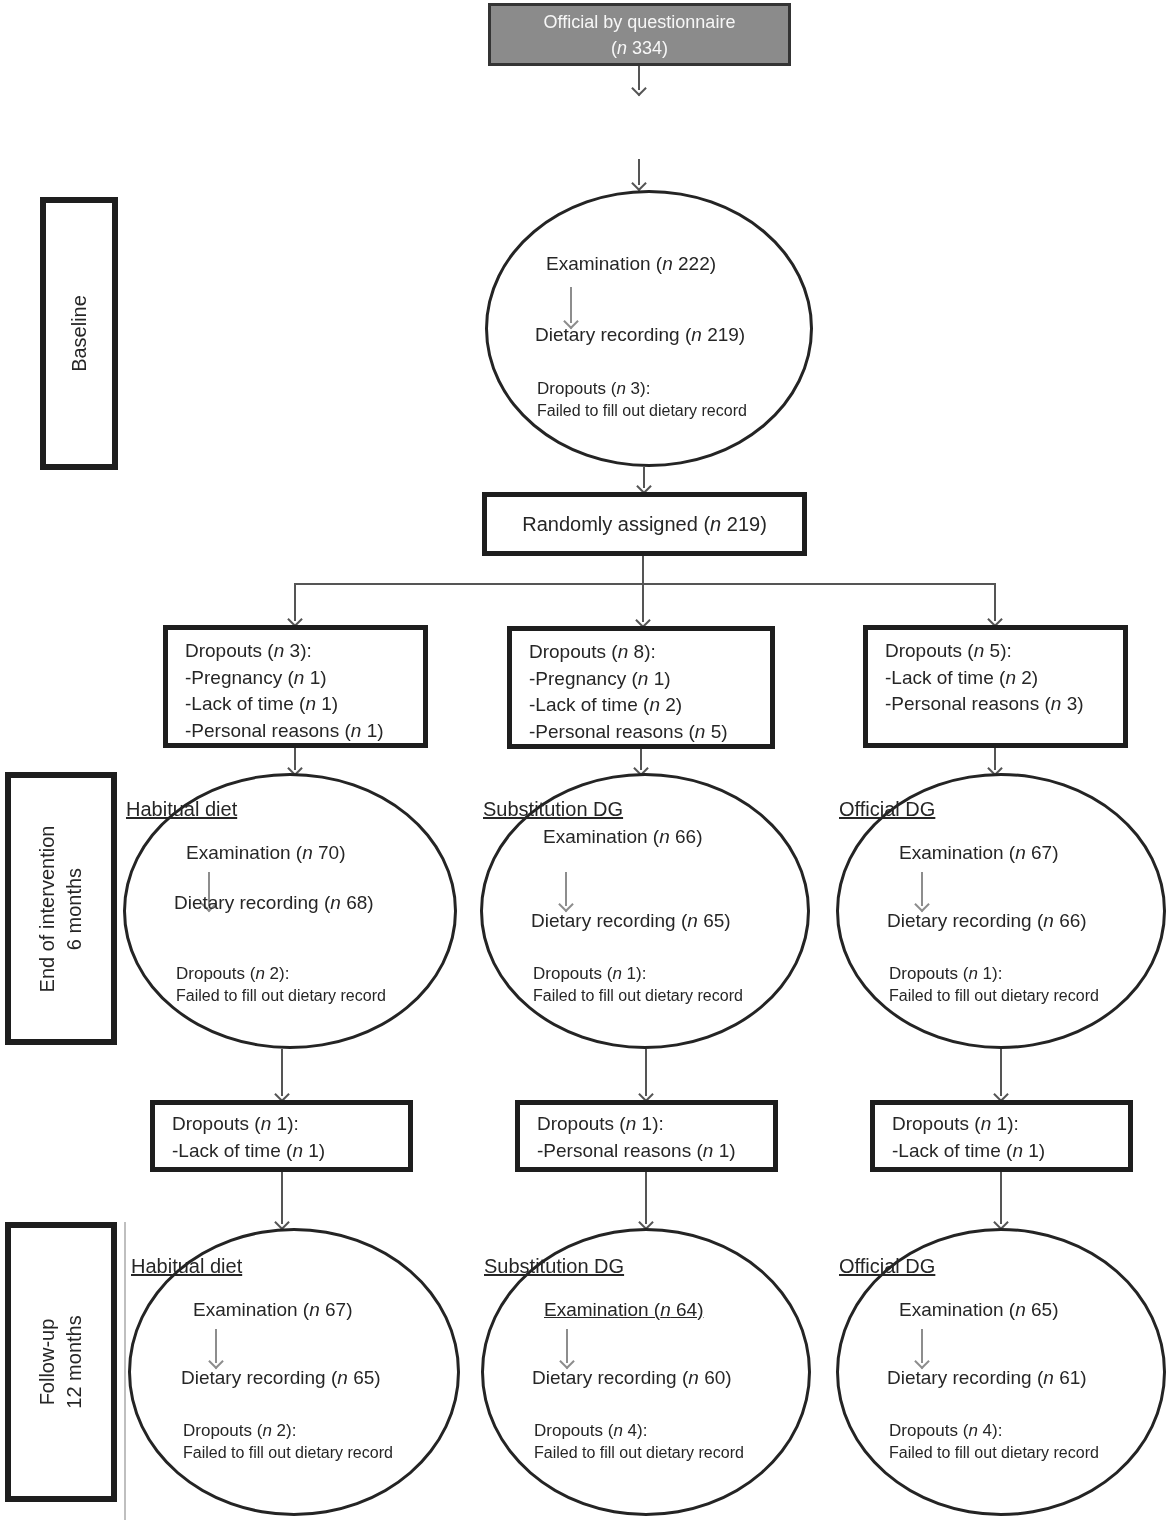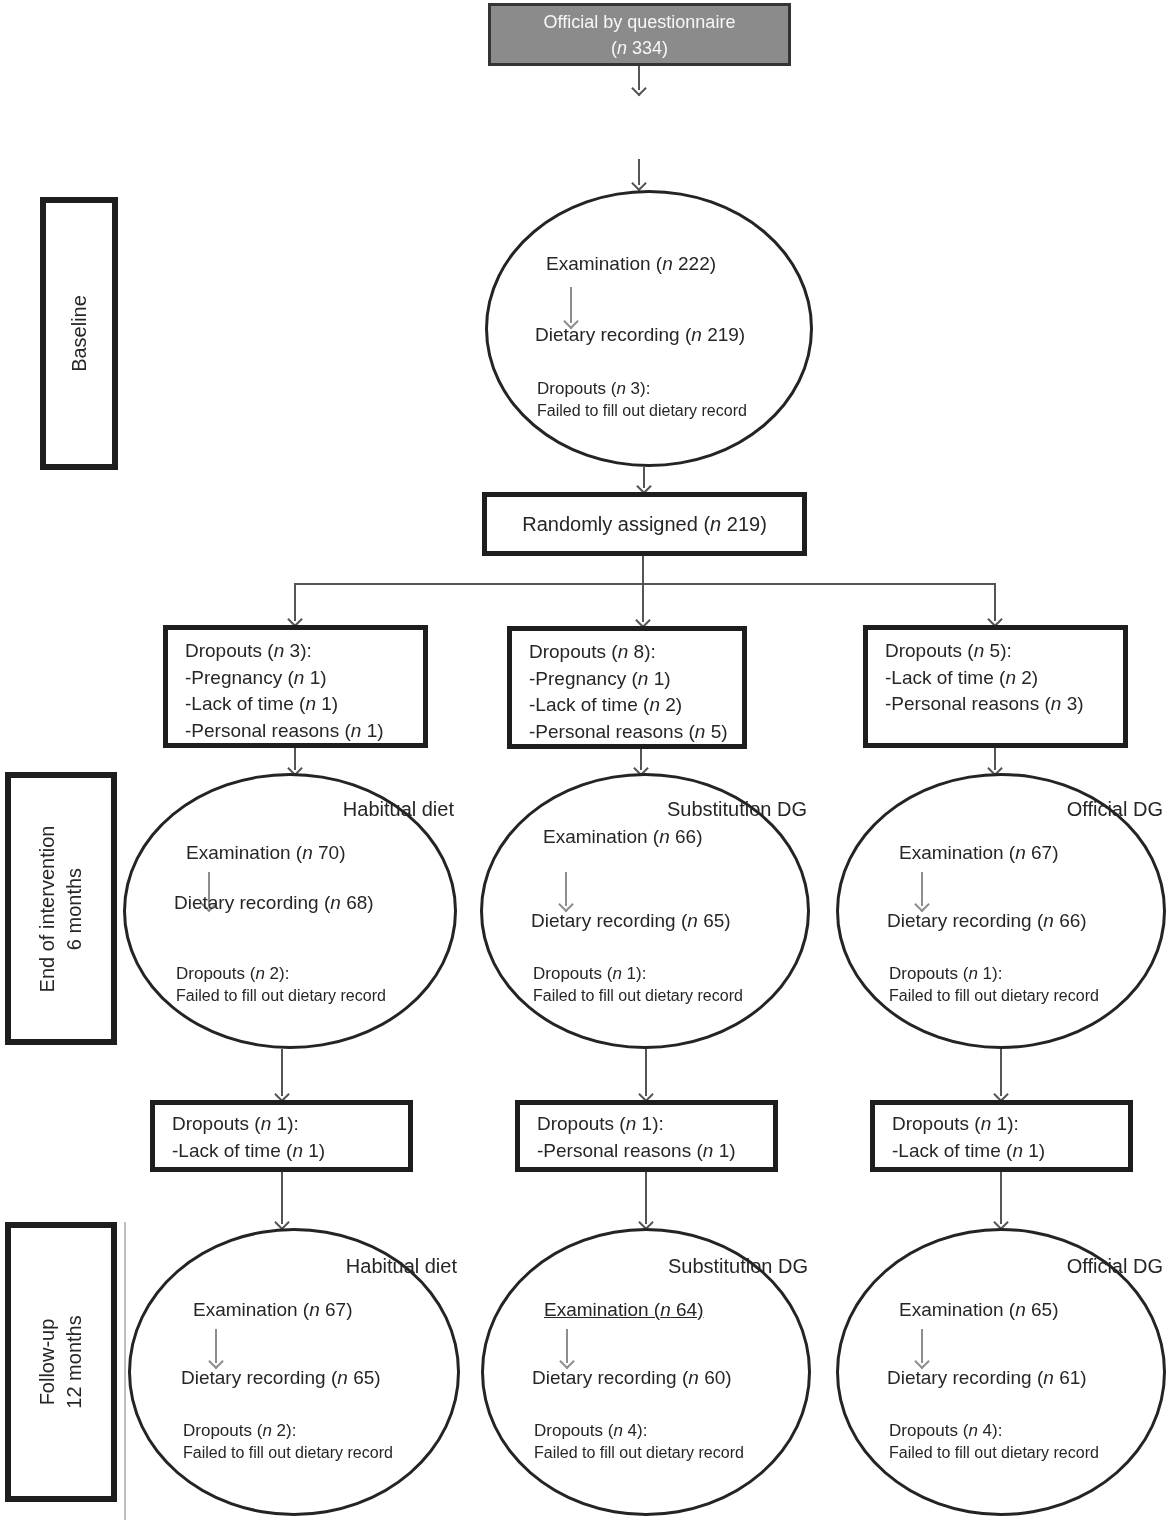--- a/index.html
+++ b/index.html
@@ -19,21 +19,21 @@
   }
   .graybox{
     position:absolute;background:var(--gray-box-fill);border:3px solid var(--gray-box-border);
     color:#f7f7f7;display:flex;flex-direction:column;align-items:center;justify-content:center;
     text-align:center;font-size:18px;line-height:26px;
   }
   .whitebox{position:absolute;background:#ffffff;border:5px solid var(--dark-border);}
   .centerbox{display:flex;align-items:center;justify-content:center;font-size:20px;}
   .dropbox{padding:8px 0 0 17px;font-size:19px;line-height:26.5px;white-space:nowrap;}
   .ellipse{position:absolute;background:#ffffff;border:3px solid #242424;border-radius:50%;}
-  .etitle{position:absolute;left:0;width:100%;text-align:right;font-size:20px;}
+  .etitle{position:absolute;left:0;width:100%;text-align:left;font-size:20px;text-decoration:underline;}
   .etext{position:absolute;font-size:19px;white-space:nowrap;}
   .esmall{position:absolute;font-size:17px;white-space:nowrap;}
   .exsmall{position:absolute;font-size:16px;white-space:nowrap;}
   .stage{
     position:absolute;background:#ffffff;border:6px solid var(--dark-border);
     display:flex;align-items:center;justify-content:center;overflow:visible;
   }
   .stage .rot{transform:rotate(-90deg);white-space:nowrap;text-align:center;font-size:20px;line-height:27px;}
   .varrow{position:absolute;width:16px;}
   .varrow .shaft{position:absolute;left:50%;top:0;bottom:4px;width:0;border-left:2px solid var(--c,var(--arrow));margin-left:-1px;}
@@ -109,21 +109,21 @@
       <div class="shaft"></div>
       <div class="head"></div>
     </div>
 
   <div class="whitebox dropbox" style="left:163px;top:625px;width:265px;height:123px;">
     <div>Dropouts (<i>n</i>&nbsp;3):</div>
     <div>-Pregnancy (<i>n</i>&nbsp;1)</div>
     <div>-Lack of time (<i>n</i>&nbsp;1)</div>
     <div>-Personal reasons (<i>n</i>&nbsp;1)</div>
   </div>
-  <div class="whitebox dropbox" style="left:507px;top:626px;width:240px;height:123px;">
+  <div class="whitebox dropbox" style="left:507px;top:626px;width:268px;height:123px;">
     <div>Dropouts (<i>n</i>&nbsp;8):</div>
     <div>-Pregnancy (<i>n</i>&nbsp;1)</div>
     <div>-Lack of time (<i>n</i>&nbsp;2)</div>
     <div>-Personal reasons (<i>n</i>&nbsp;5)</div>
   </div>
   <div class="whitebox dropbox" style="left:863px;top:625px;width:265px;height:123px;">
     <div>Dropouts (<i>n</i>&nbsp;5):</div>
     <div>-Lack of time (<i>n</i>&nbsp;2)</div>
     <div>-Personal reasons (<i>n</i>&nbsp;3)</div>
   </div>

